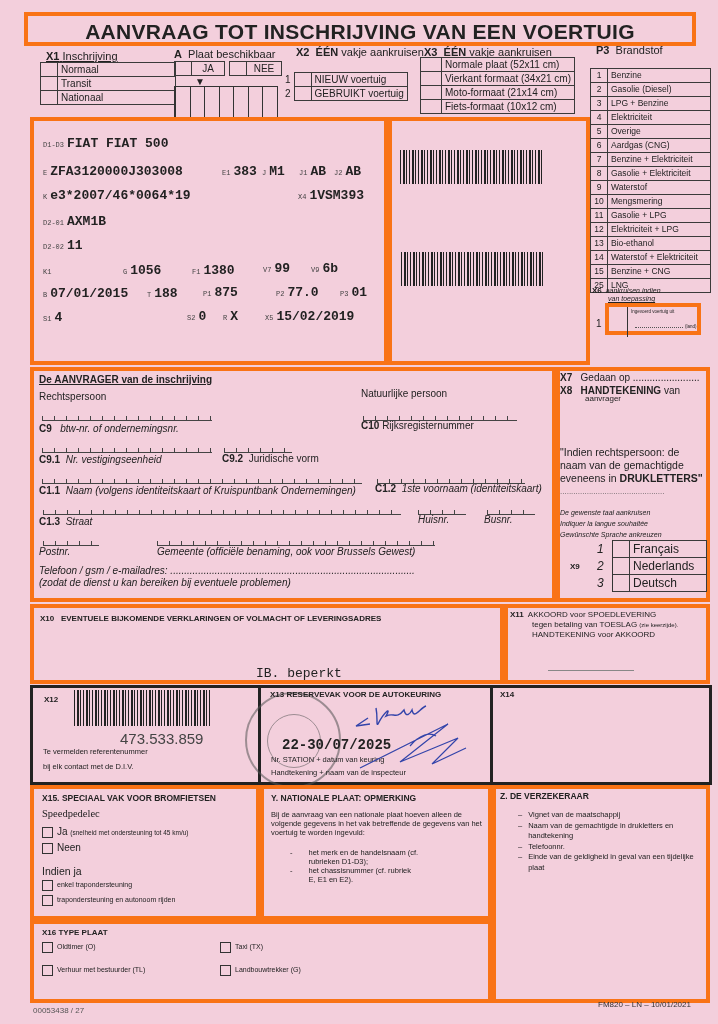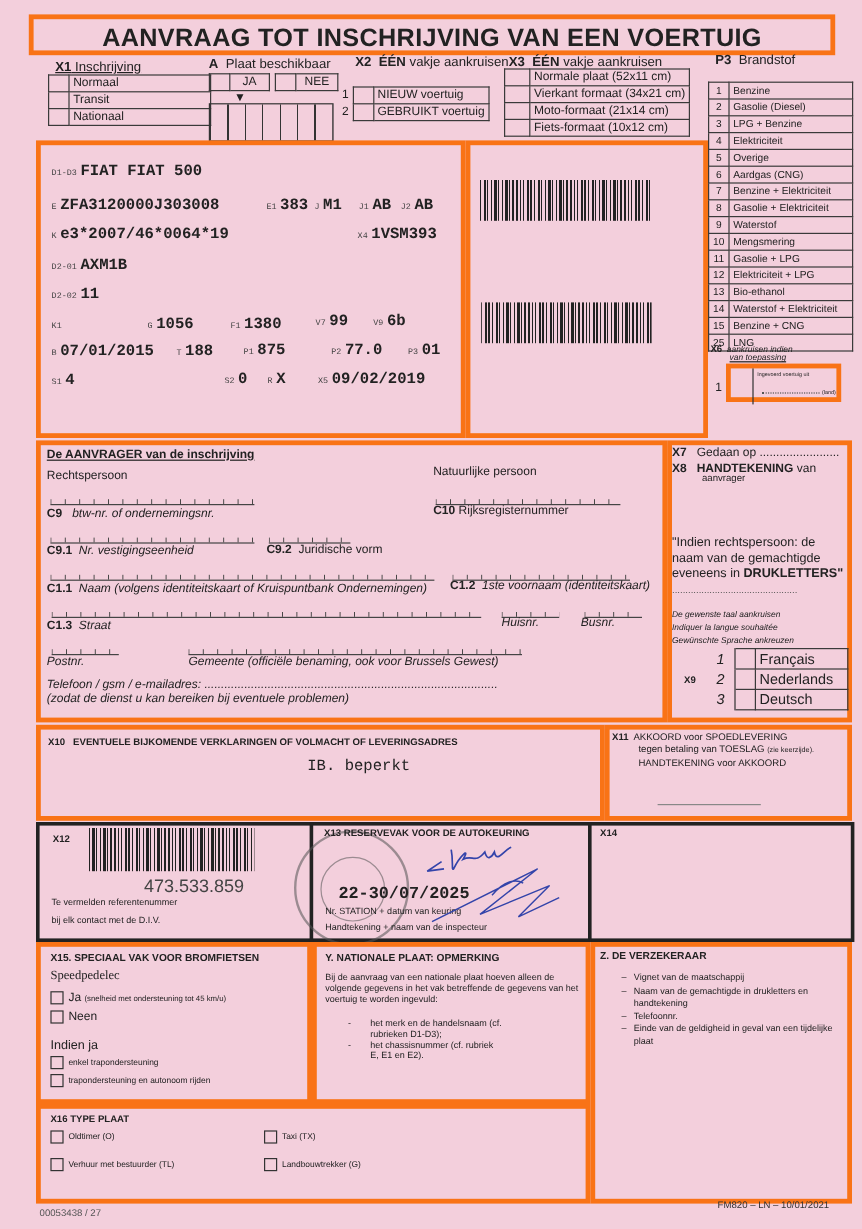--- a/index.html
+++ b/index.html
@@ -222,21 +222,21 @@
 <div class="abs" style="left:263px;top:258px;"><span class="code">V7</span><span class="val">99</span></div>
 <div class="abs" style="left:311px;top:258px;"><span class="code">V9</span><span class="val">6b</span></div>
 <div class="abs" style="left:43px;top:283px;"><span class="code">B</span><span class="val">07/01/2015</span></div>
 <div class="abs" style="left:147px;top:283px;"><span class="code">T</span><span class="val">188</span></div>
 <div class="abs" style="left:203px;top:282px;"><span class="code">P1</span><span class="val">875</span></div>
 <div class="abs" style="left:276px;top:282px;"><span class="code">P2</span><span class="val">77.0</span></div>
 <div class="abs" style="left:340px;top:282px;"><span class="code">P3</span><span class="val">01</span></div>
 <div class="abs" style="left:43px;top:307px;"><span class="code">S1</span><span class="val">4</span></div>
 <div class="abs" style="left:187px;top:306px;"><span class="code">S2</span><span class="val">0</span></div>
 <div class="abs" style="left:223px;top:306px;"><span class="code">R</span><span class="val">X</span></div>
-<div class="abs" style="left:265px;top:306px;"><span class="code">X5</span><span class="val">09/02/2019</span></div>
+<div class="abs" style="left:265px;top:306px;"><span class="code">X5</span><span class="val">15/02/2019</span></div>
 
 <div class="box" style="left:30px;top:367px;width:526px;height:235px;"></div>
 <div class="abs lbl b u" style="left:39px;top:374px;">De AANVRAGER van de inschrijving</div>
 <div class="abs lbl" style="left:39px;top:391px;">Rechtspersoon</div>
 <div class="abs lbl" style="left:361px;top:388px;">Natuurlijke persoon</div>
 
 <div class="tick" style="left:42px;top:414px;width:170px;"></div>
 <div class="abs lbl" style="left:39px;top:423px;"><span class="b">C9</span>&nbsp;&nbsp; <span class="i">btw-nr. of ondernemingsnr.</span></div>
 <div class="tick" style="left:363px;top:414px;width:154px;"></div>
 <div class="abs lbl" style="left:361px;top:420px;"><span class="b">C10</span> <span>Rijksregisternummer</span></div>
@@ -292,21 +292,21 @@
   <tr>
         <td class="i" style="border:none;border-right:1px solid #333;height:17px">3</td>
         <td></td>
         <td>Deutsch</td>
       </tr>
 </tbody>
   </table>
 
 <div class="box" style="left:30px;top:604px;width:474px;height:80px;"></div>
 <div class="abs lbl b" style="left:40px;top:614px;font-size:8px;"><span>X10</span>&nbsp;&nbsp; <span>EVENTUELE BIJKOMENDE VERKLARINGEN OF VOLMACHT OF LEVERINGSADRES</span></div>
-<div class="abs mono" style="left:256px;top:631px;font-size:13px;text-align:center;">IB. beperkt</div>
+<div class="abs mono" style="left:256px;top:666px;font-size:13px;text-align:center;">IB. beperkt</div>
 <div class="box" style="left:504px;top:604px;width:206px;height:80px;"></div>
 <div class="abs" style="left:510px;top:610px;font-size:8px;line-height:10px;">
   <span class="b">X11</span>&nbsp; <span>AKKOORD voor SPOEDLEVERING</span><br>
   <span style="margin-left:22px">tegen betaling van TOESLAG</span> <span style="font-size:6px">(zie keerzijde).</span><br>
   <span style="margin-left:22px">HANDTEKENING voor AKKOORD</span>
 </div>
 <div class="abs" style="left:548px;top:670px;width:86px;border-bottom:1px solid #888;"></div>
 
 <div class="box thick" style="left:30px;top:685px;width:682px;height:100px;"></div>
 <div class="abs" style="left:258px;top:685px;height:100px;border-left:3px solid #222;"></div>

